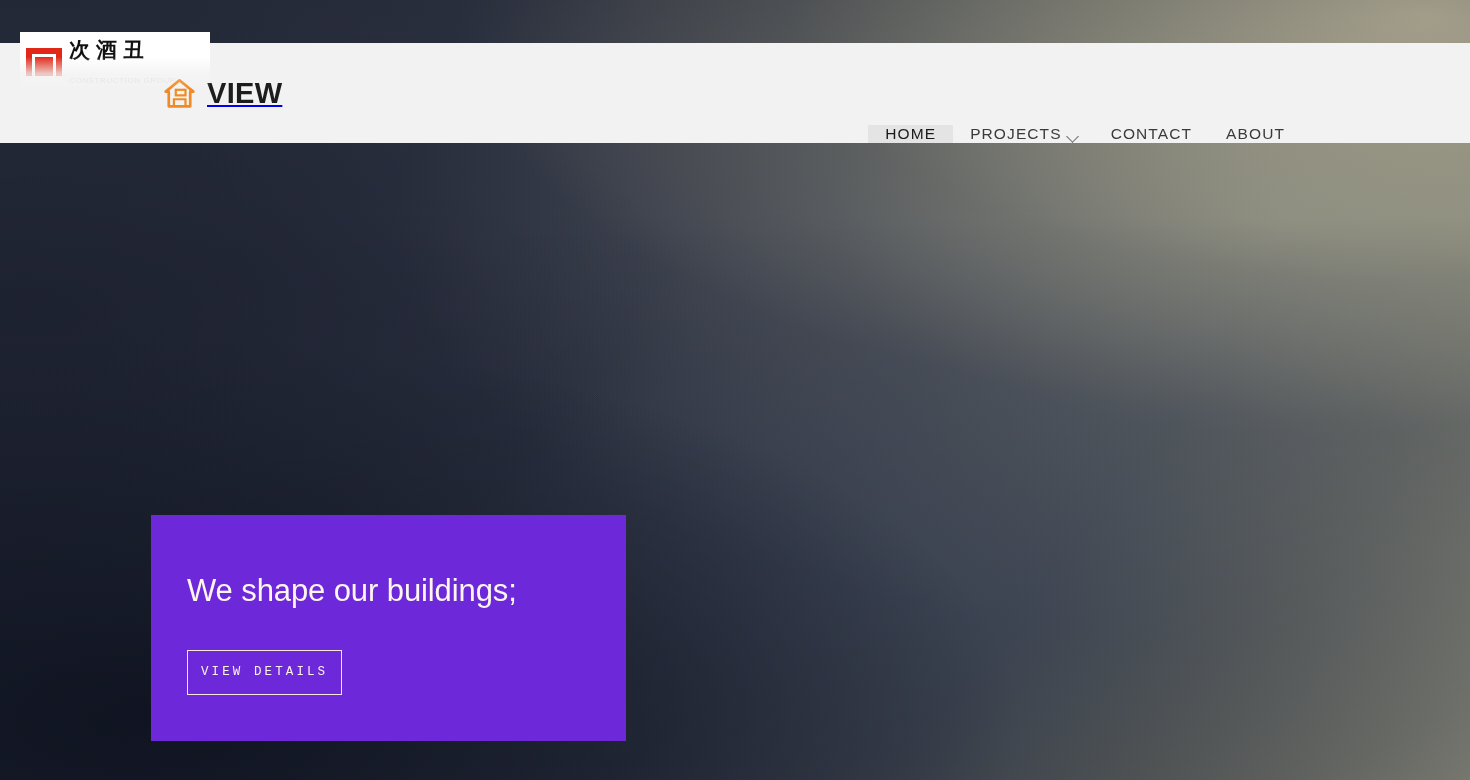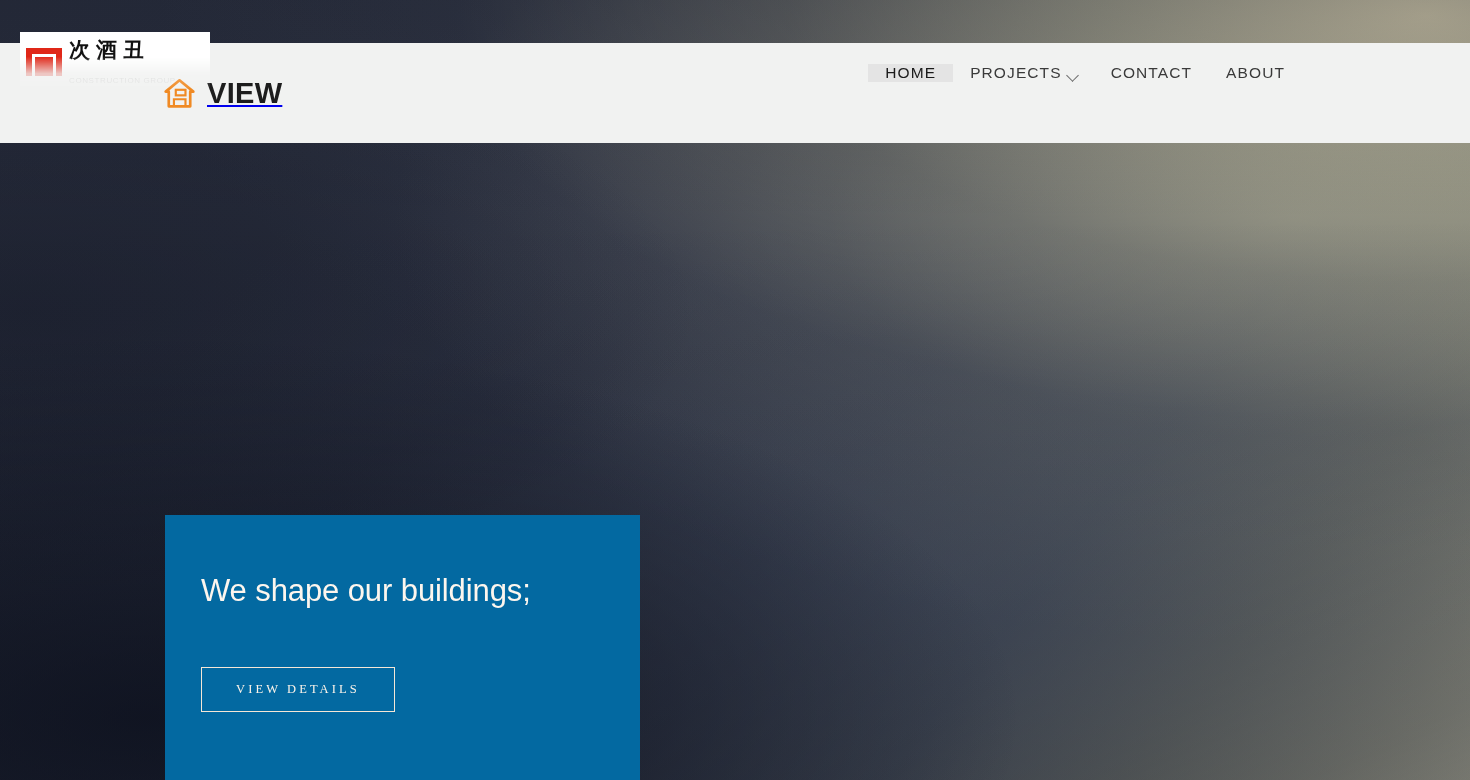--- a/index.html
+++ b/index.html
@@ -65,21 +65,21 @@
     font-weight:bold;
     letter-spacing:0.3px;
     color:#1d1d1d;
     line-height:1;
     white-space:nowrap;
   }
 
   nav#main-nav {
     margin-left:auto;
     display:flex;
-    align-items:flex-start;
+    align-items:flex-end;
     padding-right:168px;
     margin-top:21px;
   }
   .nav-item {
     display:flex;
     align-items:center;
     gap:6px;
     padding:0 17px;
     font-size:15.5px;
     letter-spacing:1.1px;
@@ -146,48 +146,48 @@
     font-size:8px;
     color:#9a9a9a;
     letter-spacing:0.6px;
     white-space:nowrap;
     margin-top:14px;
   }
 
   
   #hero-card {
     position:absolute;
-    left:165px; top:515px;
+    left:151px; top:515px;
     width:475px;
-    height:265px;
-    background:#0369a1;
+    height:226px;
+    background:#6d28d9;
     z-index:15;
     padding:56px 0 0 36px;
   }
   #hero-card .hero-heading {
     font-size:31px;
     font-weight:400;
     line-height:40px;
     color:#fdf6ee;
     letter-spacing:-0.1px;
   }
   #hero-card .hero-heading .line { display:block; }
   #hero-cta {
     display:inline-block;
-    margin-top:56px;
-    padding:15px 34px;
+    margin-top:39px;
+    padding:15px 13px;
     border:1.6px solid #f6e7d6;
     color:#fdf4ea;
     font-size:12.5px;
     letter-spacing:3.1px;
     background:transparent;
     cursor:pointer;
     text-decoration:none;
     line-height:1;
-    font-family:Liberation Serif, serif;
+    font-family:Liberation Mono, monospace;
   }
 </style>
 </head>
 <body>
 
 <div id="page">
 
   <div id="hero-bg"></div>
   <div id="hero-vignette"></div>
 

